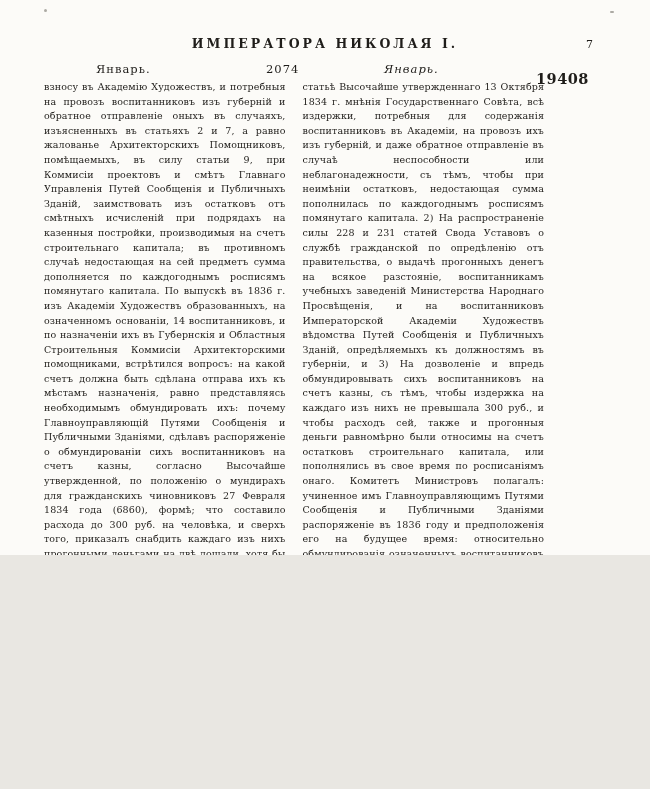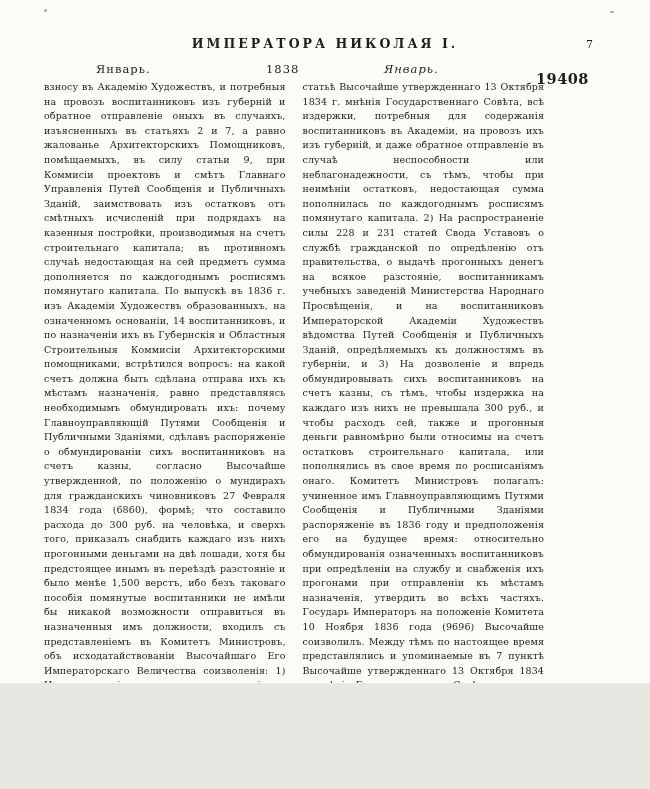--- a/index.html
+++ b/index.html
@@ -1,19 +1,19 @@
 <!DOCTYPE html>
 <html><head>
 <meta charset="utf-8">
 <style>
   html, body { margin: 0; padding: 0; background: #e9e7e2; }
   .page {
     position: relative;
     width: 650px;
-    height: 683px;
+    height: 555px;
     margin: 0 auto;
     background: #fcfbf8;
     color: #1f1d1a;
     font-family: "DejaVu Serif", serif;
     overflow: hidden;
   }
   .speck {
     position: absolute;
     width: 3px; height: 3px;
     background: #8a8880;
@@ -73,21 +73,21 @@
 
   <div class="speck tl"></div>
   <div class="speck tr"></div>
 
   <h1 class="running-title">ИМПЕРАТОРА НИКОЛАЯ I.</h1>
 
   <span class="page-number">7</span>
 
   <div class="subheader">
     <span class="month-left">Январь.</span>
-    <span class="year-center">1838</span>
+    <span class="year-center">2074</span>
     <span class="month-right">Январь.</span>
   </div>
 
   <div class="act-number">19408</div>
 
   <div class="columns">
     <div class="col">взносу въ Академію Художествъ, и потребныя на провозъ воспитанниковъ изъ губерній и обратное отправленіе оныхъ въ случаяхъ, изъясненныхъ въ статьяхъ 2 и 7, а равно жалованье Архитекторскихъ Помощниковъ, помѣщаемыхъ, въ силу статьи 9, при Коммисіи проектовъ и смѣтъ Главнаго Управленія Путей Сообщенія и Публичныхъ Зданій, заимствовать изъ остатковъ отъ смѣтныхъ исчисленій при подрядахъ на казенныя постройки, производимыя на счетъ строительнаго капитала; въ противномъ случаѣ недостающая на сей предметъ сумма дополняется по каждогоднымъ росписямъ помянутаго капитала. По выпускѣ въ 1836 г. изъ Академіи Художествъ образованныхъ, на означенномъ основаніи, 14 воспитанниковъ, и по назначеніи ихъ въ Губернскія и Областныя Строительныя Коммисіи Архитекторскими помощниками, встрѣтился вопросъ: на какой счетъ должна быть сдѣлана отправа ихъ къ мѣстамъ назначенія, равно представляясь необходимымъ обмундировать ихъ: почему Главноуправляющій Путями Сообщенія и Публичными Зданіями, сдѣлавъ распоряженіе о обмундированіи сихъ воспитанниковъ на счетъ казны, согласно Высочайше утвержденной, по положенію о мундирахъ для гражданскихъ чиновниковъ 27 Февраля 1834 года (6860), формѣ; что составило расхода до 300 руб. на человѣка, и сверхъ того, приказалъ снабдить каждаго изъ нихъ прогонными деньгами на двѣ лошади, хотя бы предстоящее инымъ въ переѣздѣ разстояніе и было менѣе 1,500 верстъ, ибо безъ таковаго пособія помянутые воспитанники не имѣли бы никакой возможности отправиться въ назначенныя имъ должности, входилъ съ представленіемъ въ Комитетъ Министровъ, объ исходатайствованіи Высочайшаго Его Императорскаго Величества соизволенія: 1) На утвержденіе помянутаго распоряженія, съ отнесеніемъ сдѣланнаго расхода на счетъ остатковъ строительнаго капитала, подобно тому, какъ относятся на таковые остатки, согласно 12</div>
     <div class="col">статьѣ Высочайше утвержденнаго 13 Октября 1834 г. мнѣнія Государственнаго Совѣта, всѣ издержки, потребныя для содержанія воспитанниковъ въ Академіи, на провозъ ихъ изъ губерній, и даже обратное отправленіе въ случаѣ неспособности или неблагонадежности, съ тѣмъ, чтобы при неимѣніи остатковъ, недостающая сумма пополнилась по каждогоднымъ росписямъ помянутаго капитала. 2) На распространеніе силы 228 и 231 статей Свода Уставовъ о службѣ гражданской по опредѣленію отъ правительства, о выдачѣ прогонныхъ денегъ на всякое разстояніе, воспитанникамъ учебныхъ заведеній Министерства Народнаго Просвѣщенія, и на воспитанниковъ Императорской Академіи Художествъ вѣдомства Путей Сообщенія и Публичныхъ Зданій, опредѣляемыхъ къ должностямъ въ губерніи, и 3) На дозволеніе и впредь обмундировывать сихъ воспитанниковъ на счетъ казны, съ тѣмъ, чтобы издержка на каждаго изъ нихъ не превышала 300 руб., и чтобы расходъ сей, также и прогонныя деньги равномѣрно были относимы на счетъ остатковъ строительнаго капитала, или пополнялись въ свое время по росписаніямъ онаго. Комитетъ Министровъ полагалъ: учиненное имъ Главноуправляющимъ Путями Сообщенія и Публичными Зданіями распоряженіе въ 1836 году и предположенія его на будущее время: относительно обмундированія означенныхъ воспитанниковъ при опредѣленіи на службу и снабженія ихъ прогонами при отправленіи къ мѣстамъ назначенія, утвердить во всѣхъ частяхъ. Государь Императоръ на положеніе Комитета 10 Ноября 1836 года (9696) Высочайше соизволилъ. Между тѣмъ по настоящее время представлялись и упоминаемые въ 7 пунктѣ Высочайше утвержденнаго 13 Октября 1834 г. мнѣнія Государственнаго Совѣта случаи, и Президентъ Академіи Художествъ, исключительно по предварительному сношенію съ нимъ Главноуправляющимъ Путями Сообщенія и Публичными Зданіями, двухъ</div>
   </div>
 

